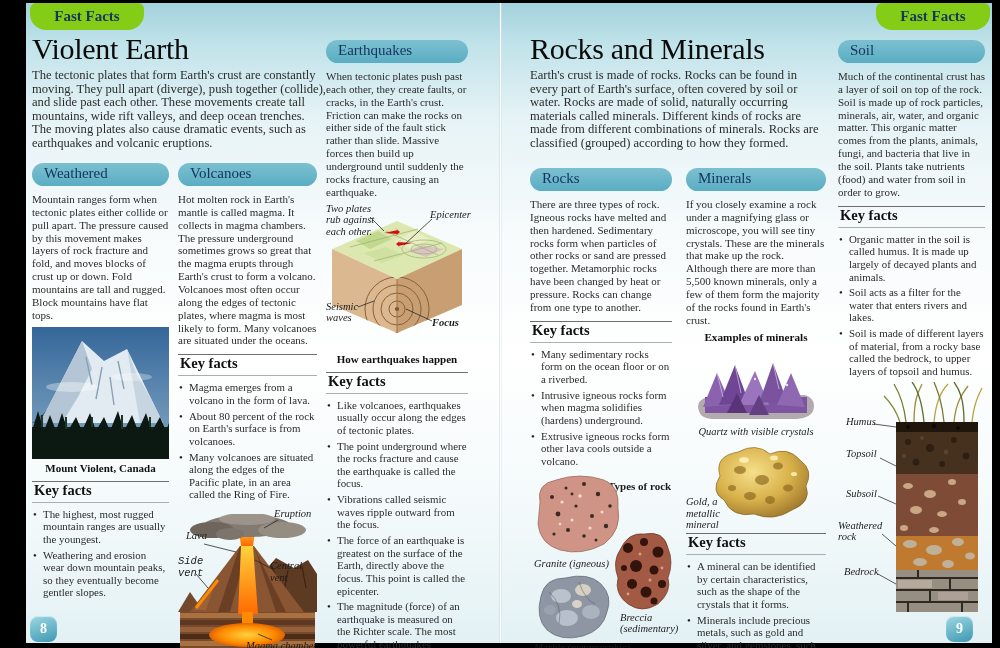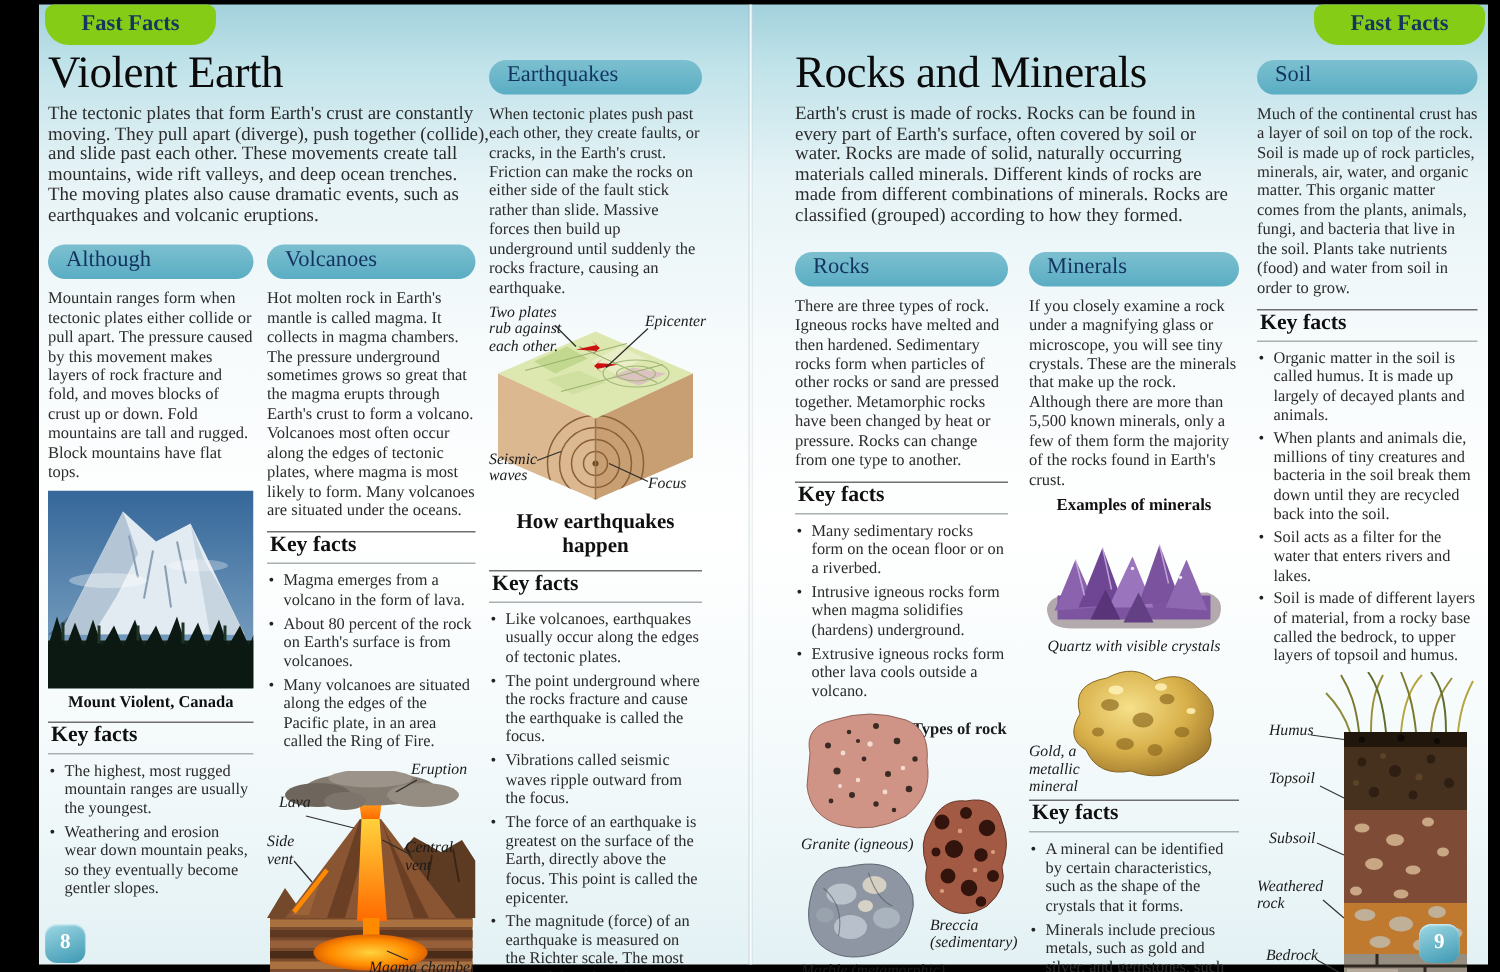--- a/index.html
+++ b/index.html
@@ -54,21 +54,21 @@
   <div class="paper"></div>
   <div class="gutter"></div>
 
   <div class="tab" style="left:30px;">Fast Facts</div>
   <div class="tab" style="left:876px;">Fast Facts</div>
 
   <h1 class="page-title" style="left:32px;top:32px;">Violent Earth</h1>
   <p class="intro" style="left:32px;top:69px;width:294px;">The tectonic plates that form Earth's crust are constantly moving. They pull apart (diverge), push together (collide), and slide past each other. These movements create tall mountains, wide rift valleys, and deep ocean trenches. The moving plates also cause dramatic events, such as earthquakes and volcanic eruptions.</p>
 
   <section class="col" style="left:32px;top:163px;width:137px;">
-    <div class="pill">Although</div>
+    <div class="pill">Weathered</div>
     <p class="colbody">Mountain ranges form when tectonic plates either collide or pull apart. The pressure caused by this movement makes layers of rock fracture and fold, and moves blocks of crust up or down. Fold mountains are tall and rugged. Block mountains have flat tops.</p>
     <div class="fig" style="height:132px;margin-top:5px;">
       <svg width="137" height="132" viewBox="0 0 137 132">
         <defs>
           <linearGradient id="sky" x1="0" y1="0" x2="0" y2="1">
             <stop offset="0" stop-color="#35679a"></stop>
               <stop offset="1" stop-color="#86aac6"></stop>
           </linearGradient>
         </defs>
         <rect width="137" height="132" fill="url(#sky)"></rect>
@@ -142,21 +142,21 @@
         <ellipse cx="69" cy="5" rx="28" ry="6" fill="#9c948a"></ellipse>
         <ellipse cx="52" cy="20" rx="14" ry="6" fill="#7d756c"></ellipse>
         <path d="M100,6 L86,14" stroke="#2a2a2a" stroke-width=".8"></path>
         <path d="M26,30 L58,38" stroke="#2a2a2a" stroke-width=".8"></path>
         <path d="M18,60 L30,74" stroke="#2a2a2a" stroke-width=".8"></path>
         <path d="M96,56 L77,46" stroke="#2a2a2a" stroke-width=".8"></path>
         <path d="M94,126 L80,120" stroke="#2a2a2a" stroke-width=".8"></path>
       </svg>
       <span class="lbl" style="left:96px;top:4px;">Eruption</span>
       <span class="lbl" style="left:8px;top:26px;">Lava</span>
-      <span class="lbl" style="left:0px;top:52px;width:28px;">Side vent</span>
+      <span class="lbl" style="left:0px;top:52px;width:28px;font-family:Liberation Mono, monospace;">Side vent</span>
       <span class="lbl" style="left:92px;top:56px;width:46px;">Central vent</span>
       <span class="lbl" style="left:68px;top:136px;white-space:nowrap;">Magma chamber</span>
     </div>
 
   </section>
 
   <section class="col" style="left:326px;top:40px;width:142px;">
     <div class="pill">Earthquakes</div>
     <p class="colbody">When tectonic plates push past each other, they create faults, or cracks, in the Earth's crust. Friction can make the rocks on either side of the fault stick rather than slide. Massive forces then build up underground until suddenly the rocks fracture, causing an earthquake.</p>
     <div class="fig" style="height:136px;margin-top:2px;">
@@ -187,23 +187,23 @@
         </g>
         <path d="M71,76 L71,130" stroke="#9a744a" stroke-width="1"></path>
         <path d="M44,14 L58,28" stroke="#2a2a2a" stroke-width=".8"></path>
         <path d="M106,16 L78,42" stroke="#2a2a2a" stroke-width=".8"></path>
         <path d="M32,104 L48,98" stroke="#2a2a2a" stroke-width=".8"></path>
         <path d="M106,118 L80,106" stroke="#2a2a2a" stroke-width=".8"></path>
       </svg>
       <span class="lbl" style="left:0;top:0;width:62px;">Two plates rub against each other.</span>
       <span class="lbl" style="left:104px;top:6px;">Epicenter</span>
       <span class="lbl" style="left:0;top:98px;width:42px;">Seismic waves</span>
-      <span class="lbl" style="left:106px;top:114px;">Focus</span>
-    </div>
-    <div class="caption-bold" style="margin-top:2px;font-size:14px;">How earthquakes happen</div>
+      <span class="lbl" style="left:106px;top:114px;font-weight:bold;">Focus</span>
+    </div>
+    <div class="caption-bold" style="margin-top:14px;font-size:11px;">How earthquakes happen</div>
     <div class="keyfacts">
       <h3>Key facts</h3>
       <ul>
         <li>Like volcanoes, earthquakes usually occur along the edges of tectonic plates.</li>
         <li>The point underground where the rocks fracture and cause the earthquake is called the focus.</li>
         <li>Vibrations called seismic waves ripple outward from the focus.</li>
         <li>The force of an earthquake is greatest on the surface of the Earth, directly above the focus. This point is called the epicenter.</li>
         <li>The magnitude (force) of an earthquake is measured on the Richter scale. The most powerful earthquakes measure about 9 on this scale.</li>
 
       </ul>
@@ -347,21 +347,20 @@
     </div>
   </section>
 
   <section class="col" style="left:838px;top:40px;width:147px;">
     <div class="pill">Soil</div>
     <p class="colbody">Much of the continental crust has a layer of soil on top of the rock. Soil is made up of rock particles, minerals, air, water, and organic matter. This organic matter comes from the plants, animals, fungi, and bacteria that live in the soil. Plants take nutrients (food) and water from soil in order to grow.</p>
     <div class="keyfacts">
       <h3>Key facts</h3>
       <ul>
         <li>Organic matter in the soil is called humus. It is made up largely of decayed plants and animals.</li>
-        <li>When plants and animals die, millions of tiny creatures and bacteria in the soil break them down until they are recycled back into the soil.</li>
         <li>Soil acts as a filter for the water that enters rivers and lakes.</li>
         <li>Soil is made of different layers of material, from a rocky base called the bedrock, to upper layers of topsoil and humus.</li>
       </ul>
     </div>
     <div class="fig" style="height:232px;margin-top:4px;">
       <svg width="147" height="232" viewBox="0 0 147 232" style="position:absolute;left:0;top:0;">
         <g stroke-width="1.3" fill="none">
           <path d="M68,40 C66,22 62,12 56,2" stroke="#7a7a30"></path>
           <path d="M76,40 C76,18 80,10 84,2" stroke="#9a8f3c"></path>
           <path d="M86,40 C84,20 80,8 74,0" stroke="#5f6e2e"></path>

